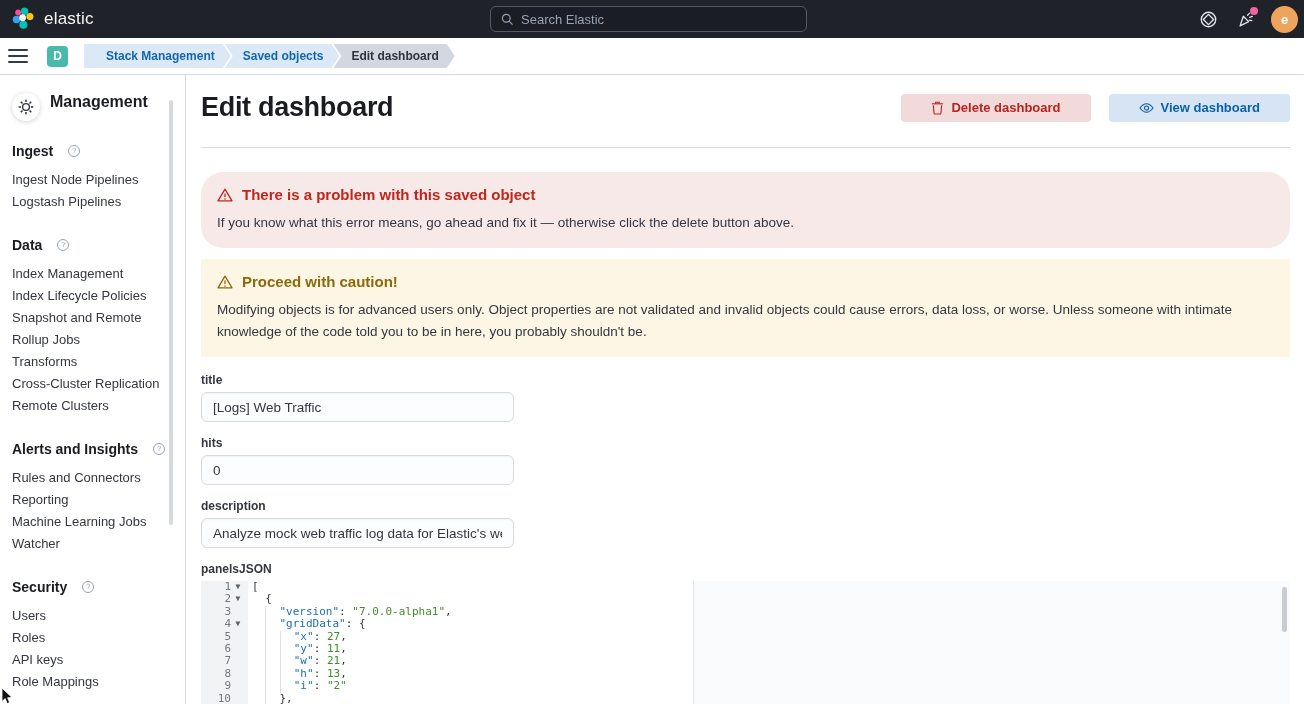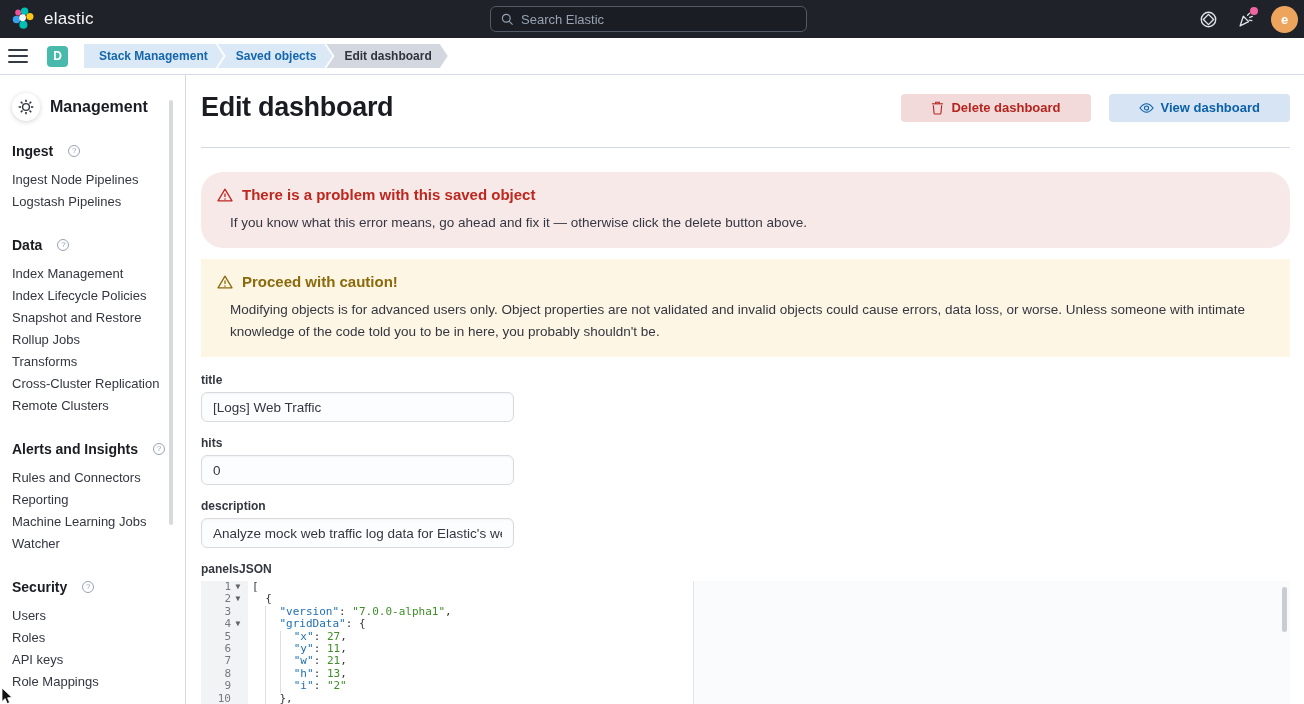--- a/index.html
+++ b/index.html
@@ -24,29 +24,29 @@
   .crumbbar { height:37px; background:#fff; border-bottom:1px solid #d3dae6;
     display:flex; align-items:center; gap:10px; padding-left:8px; }
   .hamburger { width:20px; height:14px; display:flex; flex-direction:column; justify-content:space-between; cursor:pointer; }
   .hamburger i { height:2px; background:#353b44; border-radius:1px; }
   .space-badge { width:21px; height:21px; margin-left:9px; border-radius:4px; background:#48b9ab;
     color:#fff; font-size:12px; font-weight:bold; display:flex; align-items:center; justify-content:center; cursor:pointer; }
   .crumbs { display:flex; align-items:center; margin-left:6px; }
   .crumb { height:24px; display:flex; align-items:center; font-size:12px; font-weight:600;
     background:#dbe8f6; color:#1467ad; padding:0 16px 0 18px; margin-left:-6px; cursor:pointer;
     clip-path:polygon(0 0, calc(100% - 8px) 0, 100% 50%, calc(100% - 8px) 100%, 0 100%, 8px 50%); }
-  .crumb.first { margin-left:0; padding-left:15px;
+  .crumb.first { margin-left:0; padding-left:22px;
     clip-path:polygon(0 0, calc(100% - 8px) 0, 100% 50%, calc(100% - 8px) 100%, 0 100%); }
   .crumb.current { background:#d3d8e0; color:#30343b; cursor:default;
     clip-path:polygon(0 0, calc(100% - 8px) 0, 100% 50%, calc(100% - 8px) 100%, 0 100%, 8px 50%); }
 
   
   .layout { display:flex; height:629px; }
   .sidebar { width:186px; border-right:1px solid #d3dae6; padding:18px 0 0 12px; position:relative; flex:none; }
-  .sb-head { display:flex; align-items:center; gap:10px; margin-bottom:22px; }
+  .sb-head { display:flex; align-items:flex-start; gap:10px; margin-bottom:22px; }
   .gear-av { width:28px; height:28px; border-radius:50%; background:#fff;
     box-shadow:0 1px 5px rgba(0,0,0,.18); display:flex; align-items:center; justify-content:center; }
   .sb-title { font-size:16px; font-weight:700; color:#1a1c21; }
   .sb-section { margin-bottom:24px; }
   .sb-label { font-size:14px; font-weight:700; color:#1a1c21; margin-bottom:10px; display:flex; align-items:center; gap:15px; }
   .qicon { width:12px; height:12px; border:1px solid #98a2b3; border-radius:50%; color:#98a2b3;
     font-size:8px; line-height:10px; text-align:center; font-weight:400; display:inline-block; }
   .sb-item { font-size:13px; color:#343741; line-height:22px; cursor:pointer; }
   .sb-scroll { position:absolute; right:12px; top:25px; width:4px; height:425px; background:#d6d9de; border-radius:2px; }
 
@@ -61,21 +61,21 @@
   .btn.danger { background:#f3dada; color:#b4251f; }
   .btn.primary { background:#d6e4f4; color:#0c61a9; }
   hr.rule { border:none; border-top:1px solid #d3dae6; margin:24px 0 0 0; }
 
   .callout { padding:14px 16px; margin-top:24px; }
   .callout.danger { background:#f8e9e9;border-radius:22px; }
   .callout.warning { background:#fdf6e4; }
   .co-title { display:flex; align-items:center; gap:9px; font-size:15px; font-weight:600; }
   .callout.danger .co-title { color:#bd271e; }
   .callout.warning .co-title { color:#8a6a0b; }
-  .co-body { font-size:13.5px; color:#343741; margin-top:9px; line-height:22px;margin-left:13px; }
+  .co-body { font-size:13.5px; color:#343741; margin-top:9px; line-height:22px; }
   .callout.danger { margin-top:24px; }
   .callout.warning { margin-top:11px; }
 
   .fgroup { margin-top:14px; width:313px; }
   .fgroup.first { margin-top:16px; }
   .flabel { font-size:12px; font-weight:700; color:#343741; margin-bottom:5px; }
   .finput { width:313px; height:30px; border:1px solid #d8dade; border-radius:6px;
     background:#fcfdfe; font-size:13.5px; color:#343741; padding:0 11px;
     font-family:"Liberation Sans",sans-serif; box-shadow:inset 0 1px 2px rgba(100,110,130,.07); }
 
@@ -182,21 +182,21 @@
           <div class="sb-item">Ingest Node Pipelines</div>
           <div class="sb-item">Logstash Pipelines</div>
         </div>
         <div class="sb-section">
           <div class="sb-label">
             <span>Data</span>
             <span class="qicon">?</span>
           </div>
           <div class="sb-item">Index Management</div>
           <div class="sb-item">Index Lifecycle Policies</div>
-          <div class="sb-item">Snapshot and Restore</div>
+          <div class="sb-item">Snapshot and Remote</div>
           <div class="sb-item">Rollup Jobs</div>
           <div class="sb-item">Transforms</div>
           <div class="sb-item">Cross-Cluster Replication</div>
           <div class="sb-item">Remote Clusters</div>
         </div>
         <div class="sb-section">
           <div class="sb-label">
             <span>Alerts and Insights</span>
             <span class="qicon">?</span>
           </div>

